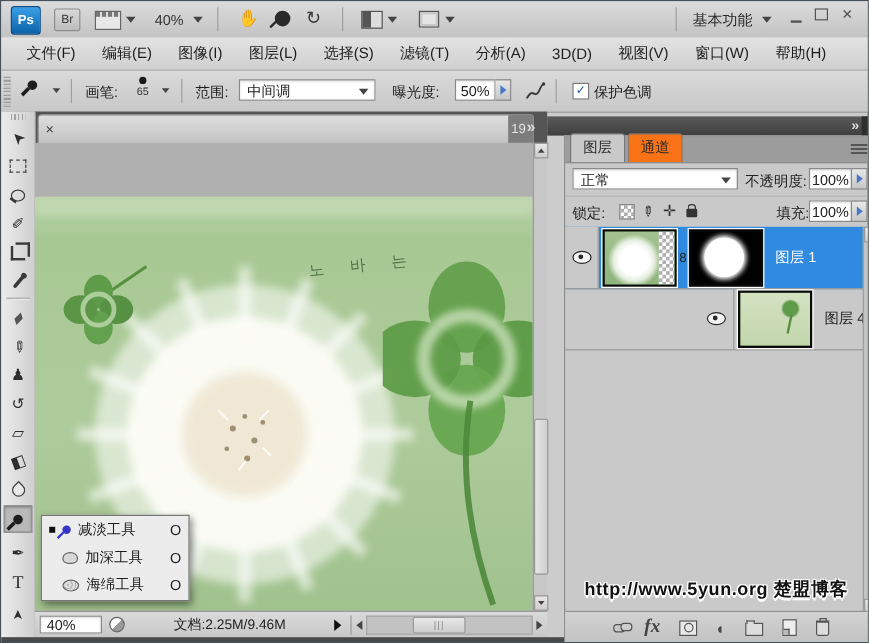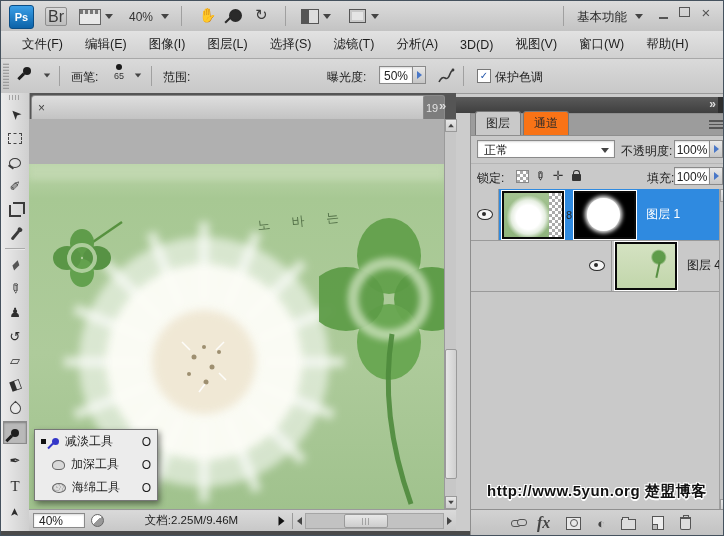--- a/index.html
+++ b/index.html
@@ -105,21 +105,21 @@
   .trash-icon::before{content:'';position:absolute;top:-4px;left:2px;width:4px;height:2px;border:1px solid #555;border-bottom:none;}
   .watermark{font-size:15px;font-weight:bold;color:#111;text-shadow:-1px -1px 0 #fff,1px -1px 0 #fff,-1px 1px 0 #fff,1px 1px 0 #fff,0 2px 0 #fff;z-index:30;letter-spacing:.5px;}
 </style>
 </head>
 <body>
 
 <div id="app">
 
   <div id="titlebar" class="abs">
     <div class="abs ps-logo">Ps</div>
-    <div class="abs sq-btn" style="left:44px;top:6px;width:20px;height:17px;line-height:17px;font-size:16px;">Br</div>
+    <div class="abs sq-btn" style="left:44px;top:6px;width:20px;height:17px;line-height:17px;font-size:10px;">Br</div>
     <div class="abs film-icon" style="left:78px;top:8px;"></div>
     <span class="abs tri-down" style="left:104px;top:13px;"></span>
     <span class="abs" style="left:128px;top:9px;font-size:12px;color:#333;">40%</span>
     <span class="abs tri-down" style="left:160px;top:13px;"></span>
     <div class="abs tb-sep" style="left:180px;"></div>
     <span class="abs" style="left:198px;top:6px;font-size:14px;color:#3a3a3a;">✋</span>
     <div class="abs mag-icon" style="left:228px;top:8px;"></div>
     <span class="abs" style="left:254px;top:5px;font-size:15px;color:#3a3a3a;">↻</span>
     <div class="abs tb-sep" style="left:284px;"></div>
     <div class="abs grid-icon" style="left:300px;top:8px;"></div>
@@ -154,20 +154,24 @@
     <span class="abs tri-down" style="left:42px;top:14px;transform:scale(.8);"></span>
     <div class="abs tb-sep" style="left:58px;top:7px;"></div>
     <span class="abs opt-label" style="left:70px;top:10px;">画笔:</span>
     <div class="abs" style="left:108px;top:3px;width:20px;text-align:center;">
       <div style="width:6px;height:6px;border-radius:50%;background:#1a1a1a;margin:2px auto 1px;"></div>
       <div style="font-size:9px;color:#333;">65</div>
     </div>
     <span class="abs tri-down" style="left:133px;top:14px;transform:scale(.8);"></span>
     <div class="abs tb-sep" style="left:150px;top:7px;"></div>
     <span class="abs opt-label" style="left:162px;top:10px;">范围:</span>
+    <div class="abs white-field" style="left:198px;top:7px;width:114px;height:18px;line-height:18px;padding-left:6px;box-sizing:border-box;">
+      <span>中间调</span>
+      <span class="tri-down" style="position:absolute;right:5px;top:7px;"></span>
+    </div>
     <span class="abs opt-label" style="left:326px;top:10px;">曝光度:</span>
     <div class="abs white-field" style="left:378px;top:7px;width:34px;height:18px;line-height:18px;text-align:center;box-sizing:border-box;">50%</div>
     <div class="abs spin-btn" style="left:412px;top:7px;height:18px;box-sizing:border-box;">
         <span class="tri-right tri-blue"></span>
       </div>
     <svg class="abs" style="left:436px;top:8px;" width="18" height="18" viewBox="0 0 18 18">
       <path d="M2,15 Q5,9 8,11 Q11,13 13,7 Q14,4 16,3" fill="none" stroke="#3a3a3a" stroke-width="1.6"></path>
       <circle cx="16" cy="3" r="1.4" fill="#3a3a3a"></circle>
     </svg>
     <div class="abs tb-sep" style="left:462px;top:7px;"></div>

